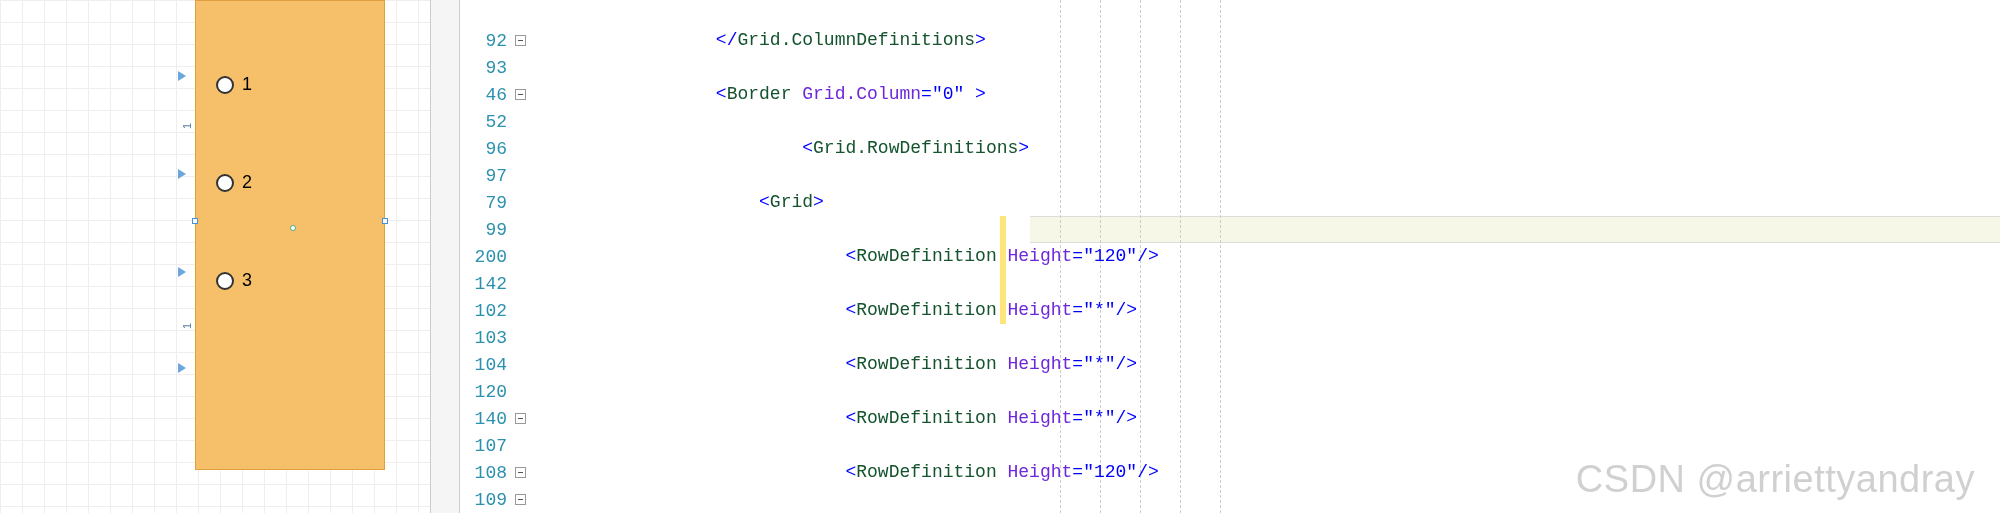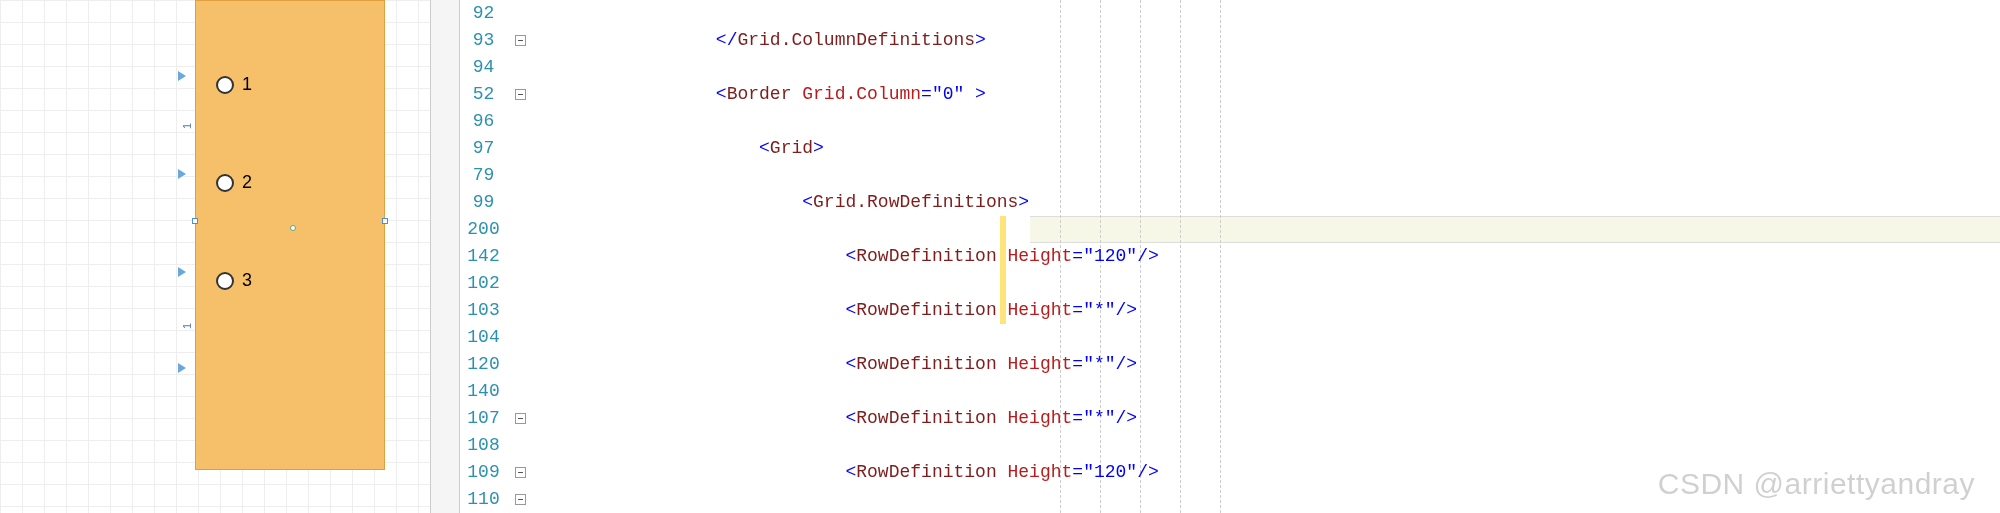--- a/index.html
+++ b/index.html
@@ -91,26 +91,27 @@
   
   .editor {
     flex: 1;
     display: flex;
     height: 513px;
     background: #fff;
     position: relative;
   }
   .ln-col {
     width: 55px;
-    text-align: center;
+    text-align: right;
     padding-right: 8px;
     color: #2b91af;
     font-size: 18px;
     line-height: 27px;
     user-select: none;
+    margin-top: 28px;
   }
   .outline-col {
     width: 28px;
     position: relative;
     line-height: 27px;
   }
   .outline-box {
     display:inline-block;
     width:11px;height:11px;
     border:1px solid #999;
@@ -144,33 +145,33 @@
     right: 0;
     top: 216px;
     height: 27px;
     background: #f7f7e8;
     border-top:1px solid #ddd;
     border-bottom:1px solid #ddd;
     z-index:0;
   }
   .code-col .c { position:relative; z-index:1; }
   .t-blue { color:#0000ff; }
-  .t-red { color:#b91c1c; }
-  .t-brown { color:#7f1d1d; }
+  .t-red { color:#6d28d9; }
+  .t-brown { color:#14532d; }
   .guides {
     position:absolute;
     top:0;bottom:0;
     border-left:1px dashed #ccc;
   }
   .watermark {
     position: absolute;
     right: 25px;
     bottom: 12px;
     font-family: Arial, sans-serif;
-    font-size: 30px;
+    font-size: 38px;
     color: rgba(120,120,120,0.35);
     font-weight: 400;
     letter-spacing: 0.5px;
     z-index: 5;
   }
 </style>
 </head>
 <body>
 
 <div class="designer">
@@ -207,21 +208,21 @@
 <div class="right-gutter"></div>
 
 <div class="editor">
 
   <div class="hl-line"></div>
   <div class="change-bar"></div>
 
   <div class="ln-col">
     <div>92</div>
     <div>93</div>
-    <div>94</div>
+    <div>46</div>
     <div>52</div>
     <div>96</div>
     <div>97</div>
     <div>79</div>
     <div>99</div>
     <div>200</div>
     <div>142</div>
     <div>102</div>
     <div>103</div>
     <div>104</div>
@@ -257,22 +258,22 @@
 
   <div class="guides" style="left:600px"></div>
   <div class="guides" style="left:640px"></div>
   <div class="guides" style="left:680px"></div>
   <div class="guides" style="left:720px"></div>
   <div class="guides" style="left:760px"></div>
 
   <div class="code-col">
 <div class="code-line c">                <span class="t-blue">&lt;/</span><span class="t-brown">Grid.ColumnDefinitions</span><span class="t-blue">&gt;</span></div>
 <div class="code-line c">                <span class="t-blue">&lt;</span><span class="t-brown">Border</span> <span class="t-red">Grid.Column</span><span class="t-blue">=</span><span class="t-blue">"0"</span><span class="t-blue"> &gt;</span></div>
+<div class="code-line c">                        <span class="t-blue">&lt;</span><span class="t-brown">Grid.RowDefinitions</span><span class="t-blue">&gt;</span></div>
 <div class="code-line c">                    <span class="t-blue">&lt;</span><span class="t-brown">Grid</span><span class="t-blue">&gt;</span></div>
-<div class="code-line c">                        <span class="t-blue">&lt;</span><span class="t-brown">Grid.RowDefinitions</span><span class="t-blue">&gt;</span></div>
 <div class="code-line c">                            <span class="t-blue">&lt;</span><span class="t-brown">RowDefinition</span> <span class="t-red">Height</span><span class="t-blue">=</span><span class="t-blue">"120"</span><span class="t-blue">/&gt;</span></div>
 <div class="code-line c">                            <span class="t-blue">&lt;</span><span class="t-brown">RowDefinition</span> <span class="t-red">Height</span><span class="t-blue">=</span><span class="t-blue">"*"</span><span class="t-blue">/&gt;</span></div>
 <div class="code-line c">                            <span class="t-blue">&lt;</span><span class="t-brown">RowDefinition</span> <span class="t-red">Height</span><span class="t-blue">=</span><span class="t-blue">"*"</span><span class="t-blue">/&gt;</span></div>
 <div class="code-line c">                            <span class="t-blue">&lt;</span><span class="t-brown">RowDefinition</span> <span class="t-red">Height</span><span class="t-blue">=</span><span class="t-blue">"*"</span><span class="t-blue">/&gt;</span></div>
 <div class="code-line c">                            <span class="t-blue">&lt;</span><span class="t-brown">RowDefinition</span> <span class="t-red">Height</span><span class="t-blue">=</span><span class="t-blue">"120"</span><span class="t-blue">/&gt;</span></div>
 
 
 
 
 

